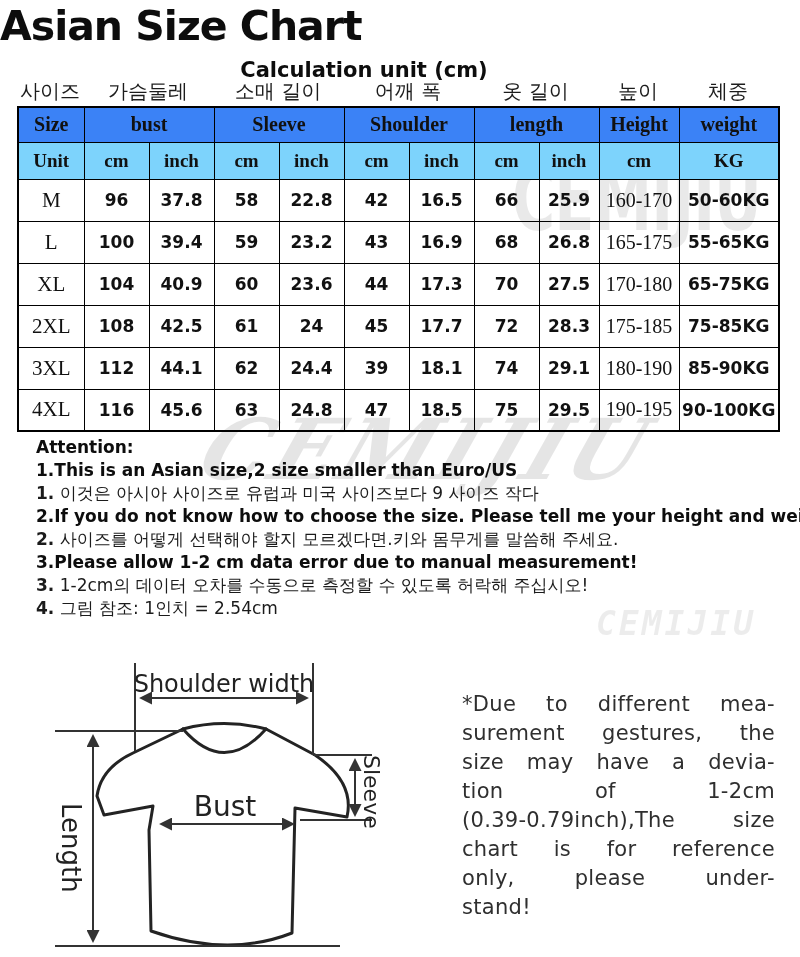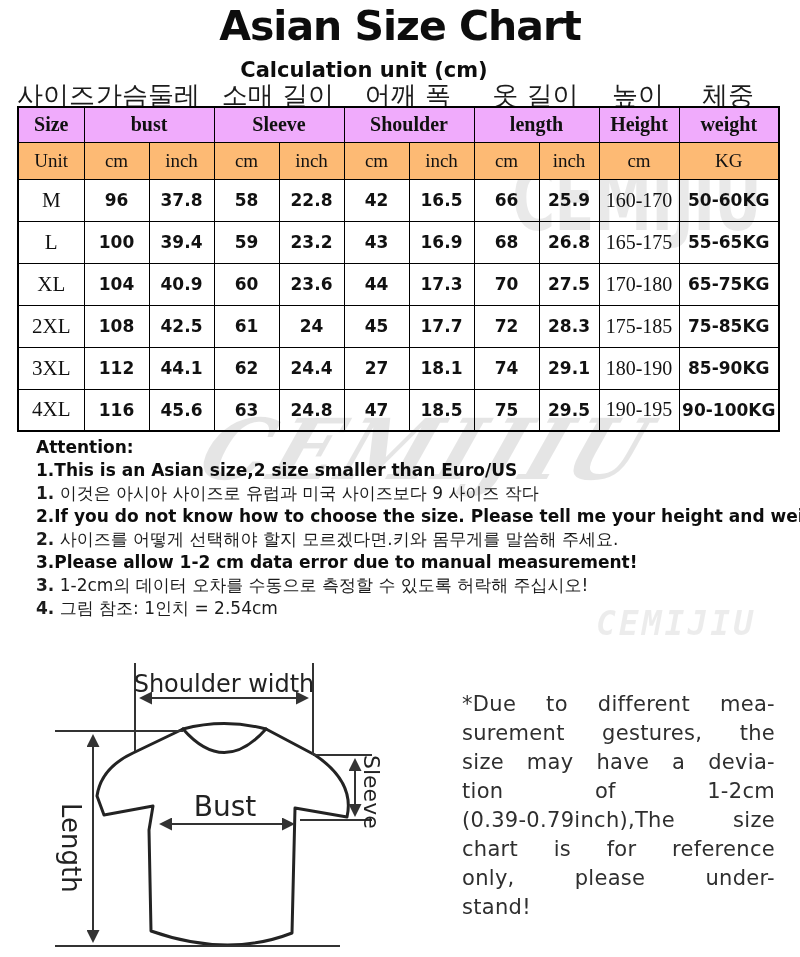--- a/index.html
+++ b/index.html
@@ -1,38 +1,38 @@
 <!DOCTYPE html>
 <html><head>
 <meta charset="utf-8">
 <style>
   html,body{margin:0;padding:0;background:#fff;}
   .page{position:relative;width:800px;height:957px;background:#ffffff;overflow:hidden;
         font-family:"DejaVu Sans",sans-serif;color:#111;}
-  .title{position:absolute;top:2px;left:0;width:800px;text-align:center;
+  .title{position:absolute;top:2px;left:0;width:800px;text-align:left;
          font-size:41px;font-weight:bold;letter-spacing:-1px;color:#0d0d0d;}
   .subtitle{position:absolute;top:58px;left:0;width:728px;text-align:center;
          font-size:21px;font-weight:bold;color:#0d0d0d;}
 
   
   .klabels{position:absolute;top:78px;left:17px;width:761px;display:flex;
-           font-size:26px;color:#1c1c1c;}
+           font-size:20px;color:#1c1c1c;}
   .klabels span{display:block;text-align:center;white-space:nowrap;}
   .kl0{width:66px}.kl1{width:130px}.kl2{width:130px}.kl3{width:130px}
   .kl4{width:125px}.kl5{width:80px}.kl6{width:100px}
 
   
   table.size{position:absolute;top:106px;left:17px;width:761px;border-collapse:collapse;
              table-layout:fixed;border:2px solid #000;}
   table.size td{border:1px solid #000;text-align:center;vertical-align:middle;padding:0;
                 overflow:hidden;}
-  tr.hrow td{background:#f0abfc;font-family:"Liberation Serif",serif;font-weight:bold;
+  tr.hrow td{background:#3b82f6;font-family:"Liberation Serif",serif;font-weight:bold;
              font-size:20px;}
   tr.hrow{height:35px;}
-  tr.urow td{background:#fdba74;font-family:"Liberation Serif",serif;font-weight:normal;
+  tr.urow td{background:#7dd3fc;font-family:"Liberation Serif",serif;font-weight:bold;
              font-size:19px;}
   tr.urow{height:37px;}
   tr.drow{height:42px;}
   td.sz{font-family:"Liberation Serif",serif;font-size:21px;}
   td.num{font-family:"DejaVu Sans",sans-serif;font-weight:bold;font-size:17px;}
   td.ht{font-family:"Liberation Serif",serif;font-size:20px;}
   td.wt{font-family:"DejaVu Sans",sans-serif;font-weight:bold;font-size:17px;}
 
   
   .wm{position:absolute;pointer-events:none;white-space:nowrap;user-select:none;}
@@ -171,21 +171,21 @@
       <td class="num">28.3</td>
       <td class="ht">175-185</td>
       <td class="wt">75-85KG</td>
     </tr>
     <tr class="drow">
       <td class="sz">3XL</td>
       <td class="num">112</td>
       <td class="num">44.1</td>
       <td class="num">62</td>
       <td class="num">24.4</td>
-      <td class="num">27</td>
+      <td class="num">39</td>
       <td class="num">18.1</td>
       <td class="num">74</td>
       <td class="num">29.1</td>
       <td class="ht">180-190</td>
       <td class="wt">85-90KG</td>
     </tr>
     <tr class="drow">
       <td class="sz">4XL</td>
       <td class="num">116</td>
       <td class="num">45.6</td>

